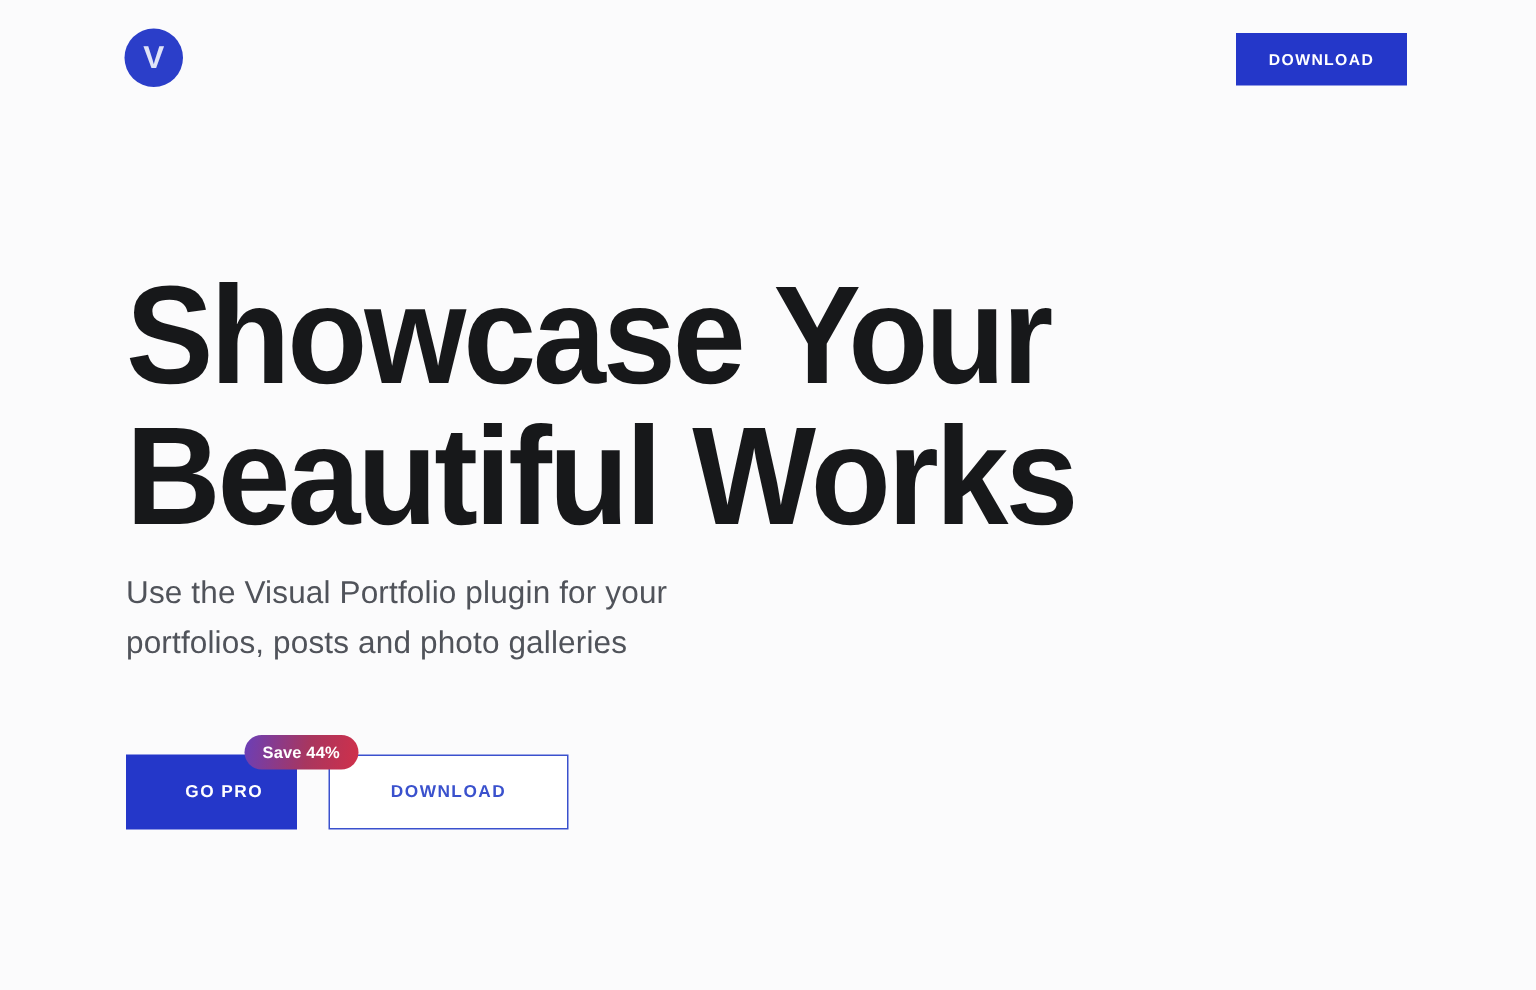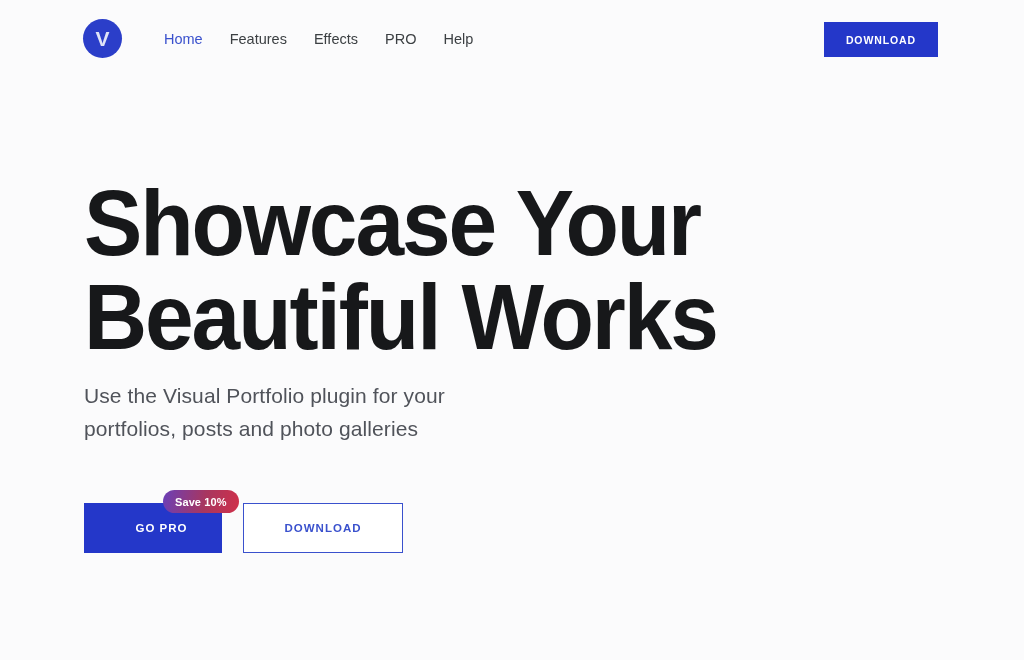--- a/index.html
+++ b/index.html
@@ -142,21 +142,21 @@
     top: 503px;
     display: flex;
     align-items: flex-start;
   }
 
   .btn-wrap {
     position: relative;
   }
 
   .btn-gopro {
-    width: 138px;
+    width: 114px;
     height: 50px;
     background: #2437c9;
     border: none;
     color: #ffffff;
     font-size: 11.5px;
     font-weight: bold;
     letter-spacing: 1px;
     display: flex;
     align-items: center;
     justify-content: center;
@@ -207,44 +207,37 @@
 <body>
 
 <div id="page">
 
   <header class="site-header">
 
     <div class="brand-logo">
       <span class="brand-logo-letter">V</span>
     </div>
 
-    <nav class="main-nav">
-      <a class="nav-link active" href="#">Home</a>
-      <a class="nav-link" href="#">Features</a>
-      <a class="nav-link" href="#">Effects</a>
-      <a class="nav-link" href="#">PRO</a>
-      <a class="nav-link" href="#">Help</a>
-    </nav>
 
     <button class="header-cta">DOWNLOAD</button>
 
   </header>
 
   <section class="hero">
 
     <h1 class="hero-title">Showcase Your
 Beautiful Works</h1>
 
     <p class="hero-subtitle">Use the Visual Portfolio plugin for your
 portfolios, posts and photo galleries</p>
 
     <div class="cta-row">
 
       <div class="btn-wrap">
-        <span class="save-badge">Save 10%</span>
+        <span class="save-badge">Save 44%</span>
         <button class="btn-gopro">GO PRO</button>
       </div>
 
       <button class="btn-download-outline">DOWNLOAD</button>
 
     </div>
 
   </section>
 
 </div>

